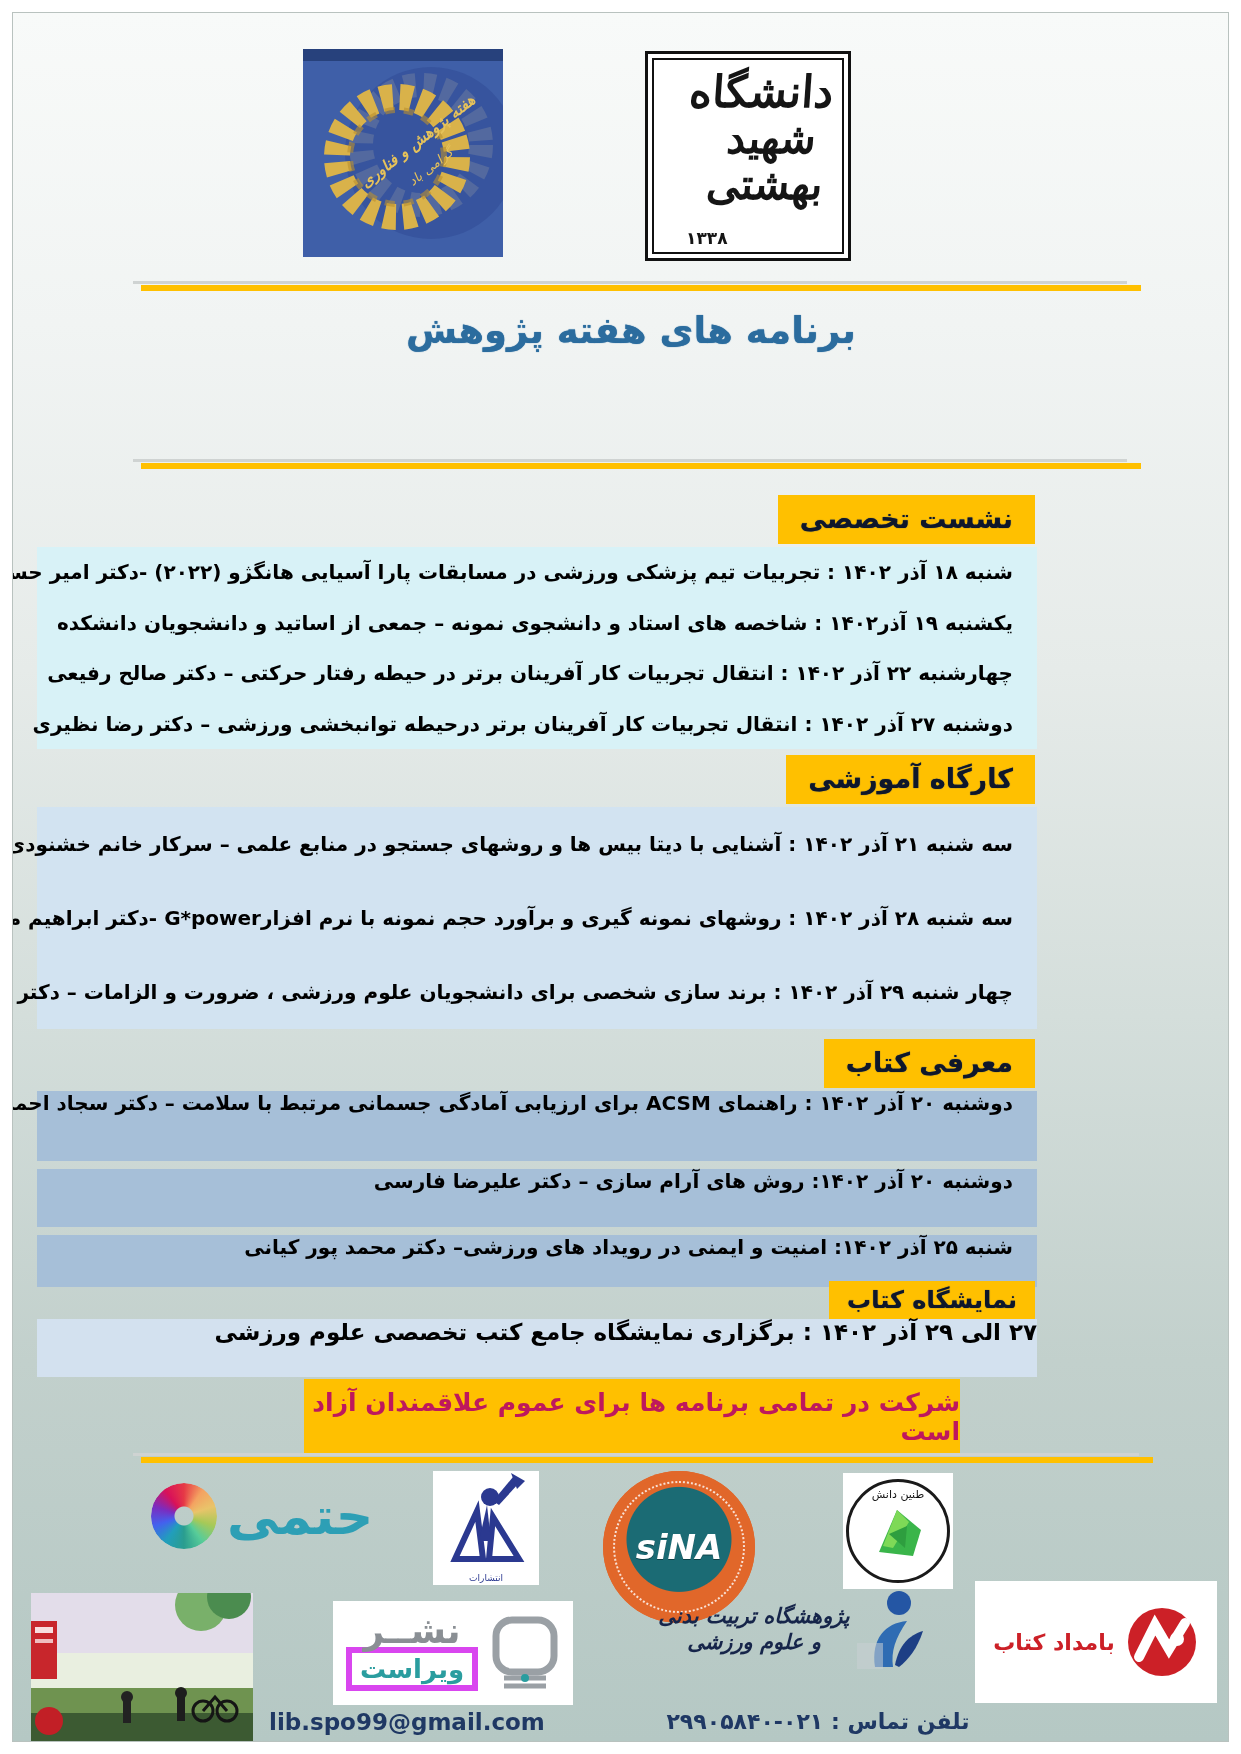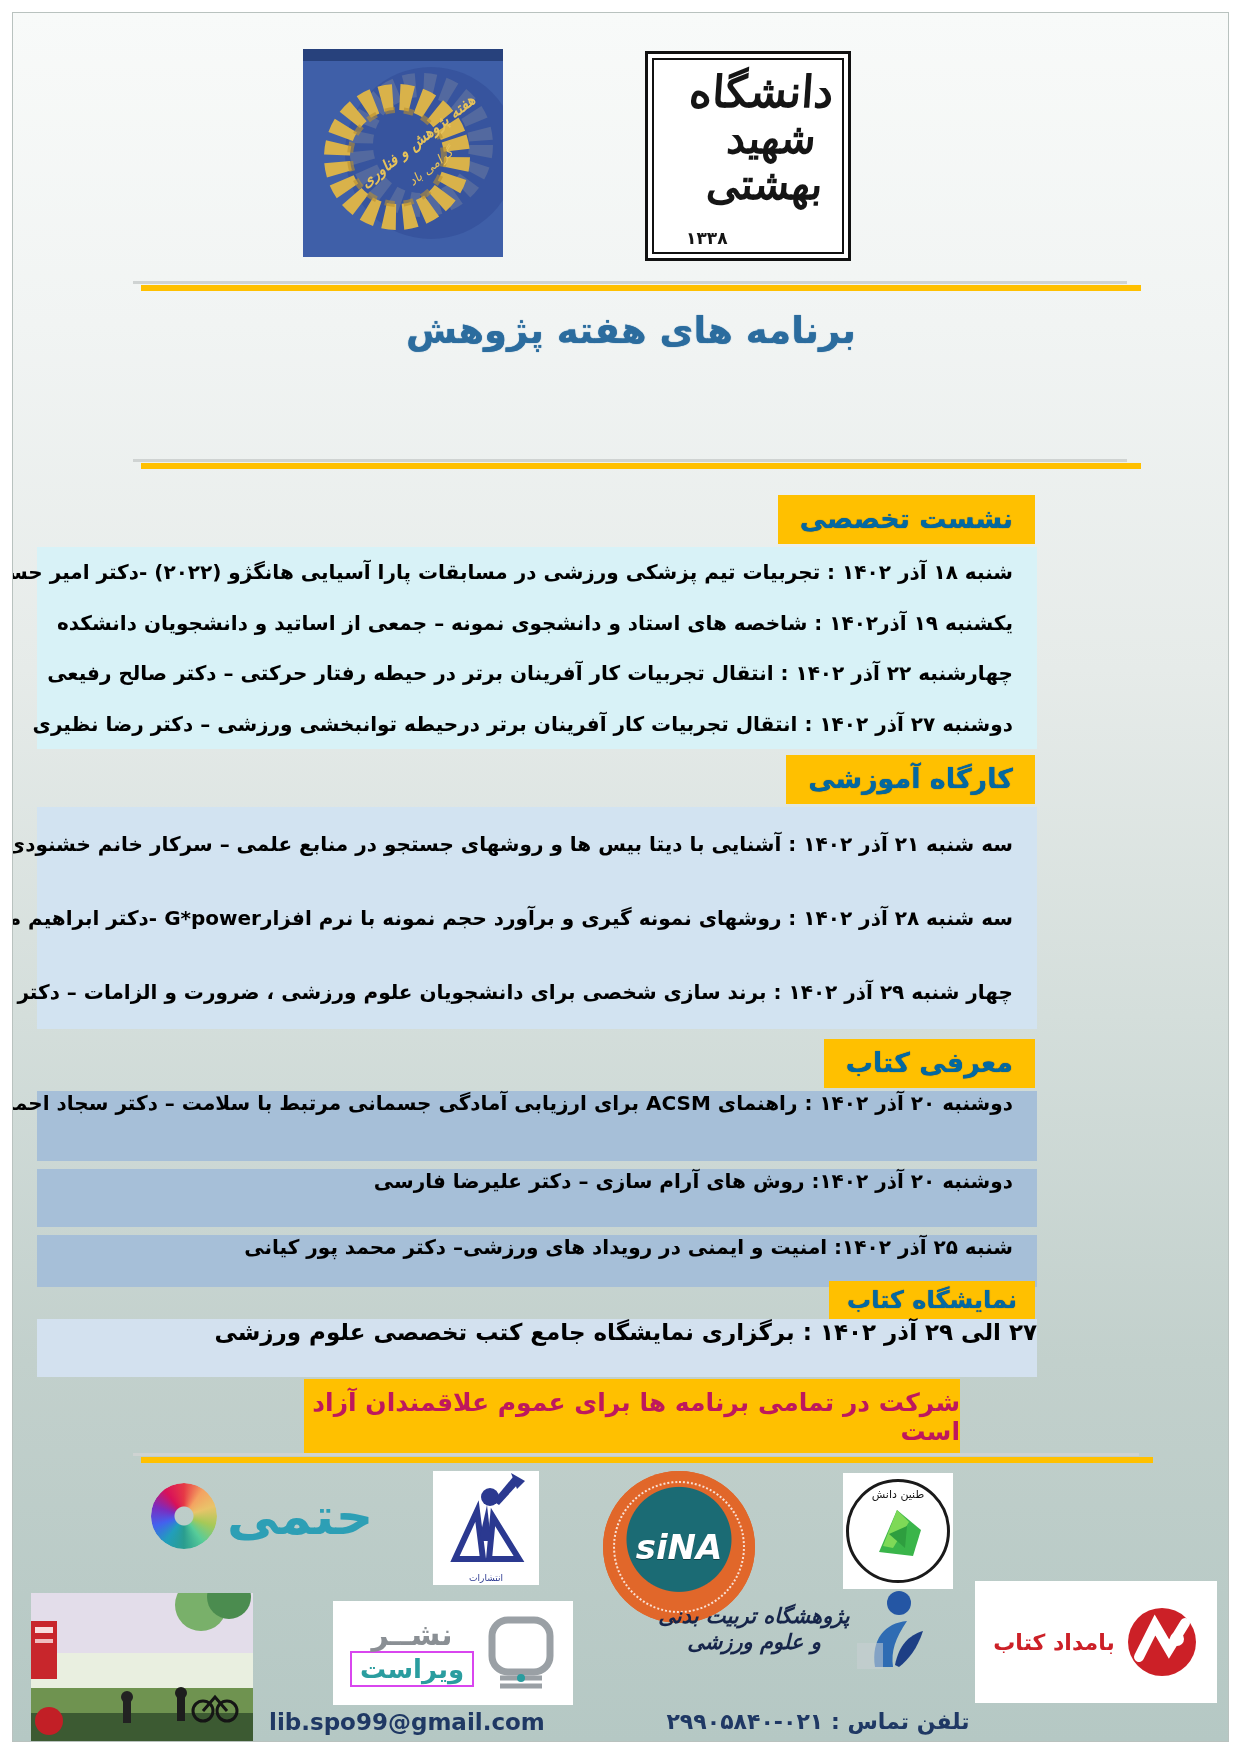--- a/index.html
+++ b/index.html
@@ -34,21 +34,21 @@
   .rule2 { left:128px; top:450px; width:1000px; }
   .rule3 { left:128px; top:1444px; width:1012px; }
 
   
   .title-block { left:108px; top:296px; width:1020px; text-align:center; direction:rtl; color:#2b6c9e; font-weight:bold; }
   .title-line1 { font-size:37px; line-height:44px; letter-spacing:0; margin-bottom:16px; text-shadow:0 0 1px #2b6c9e; }
   .title-line2 { font-size:37px; line-height:44px; text-shadow:0 0 1px #2b6c9e; }
 
   
   .sec-header {
-    position:absolute; right:193px; background:#FFC000; color:#0369a1;
+    position:absolute; right:193px; background:#FFC000; color:#0f172a;
     font-weight:bold; font-size:27px; padding:8px 22px 10px 22px; direction:rtl; text-align:center;
     text-shadow:0 0 1px #1f3864;
   }
   .sec1-header { top:482px; }
   .sec2-header { top:742px; }
   .sec3-header { top:1026px; }
   .sec4-header { top:1268px; font-size:24px; padding:5px 18px 7px 18px; }
 
   
   .band { position:absolute; left:24px; width:1000px; direction:rtl; }
@@ -84,22 +84,22 @@
   .sina-text { color:#fff; font-size:34px; font-weight:bold; font-style:italic; text-shadow:0 1px 0 #0d4046; }
 
   .tanin { left:830px; top:1460px; width:110px; height:116px; background:#fff; display:flex; align-items:center; justify-content:center; }
   .tanin-circle { width:104px; height:104px; border-radius:50%; border:3px solid #1a1a1a; position:relative; background:#fff; }
   .tanin-top-text { position:absolute; top:6px; width:100%; text-align:center; font-size:11px; font-weight:normal; color:#111; direction:rtl; }
 
   .photo { left:18px; top:1580px; width:222px; height:148px; overflow:hidden; }
   .virast { left:320px; top:1588px; width:240px; height:104px; background:#fff; display:flex; align-items:center; justify-content:center; gap:12px; direction:rtl; }
   .virast-glyph { flex:0 0 auto; }
   .virast-words { text-align:center; direction:rtl; }
-  .virast-line1 { font-size:30px; font-weight:bold; color:#8a8f94; line-height:32px; }
-  .virast-line2 { font-size:26px; font-weight:bold; color:#2a9d9f; border:2px solid #d946ef; padding:0 8px; line-height:32px; }
+  .virast-line1 { font-size:36px; font-weight:bold; color:#8a8f94; line-height:32px; }
+  .virast-line2 { font-size:26px; font-weight:bold; color:#2a9d9f; border:6px solid #d946ef; padding:0 8px; line-height:32px; }
 
   .institute { left:640px; top:1566px; width:276px; height:100px; display:flex; align-items:center; direction:rtl; }
   .institute-text { font-size:21px; font-weight:bold; font-style:italic; color:#16254a; direction:rtl; text-align:center; line-height:26px; }
 
   .bamdad { left:962px; top:1568px; width:242px; height:122px; background:#fff; display:flex; align-items:center; justify-content:center; gap:10px; direction:rtl; }
   .bamdad-text { color:#cc2027; font-size:22px; font-weight:bold; white-space:nowrap; }
 
   
   .email { left:256px; top:1696px; font-size:23px; font-weight:600; color:#1f3864; direction:ltr; }
   .phone { left:640px; top:1696px; width:330px; font-size:22px; font-weight:bold; color:#1f3864; direction:rtl; text-align:center; }

